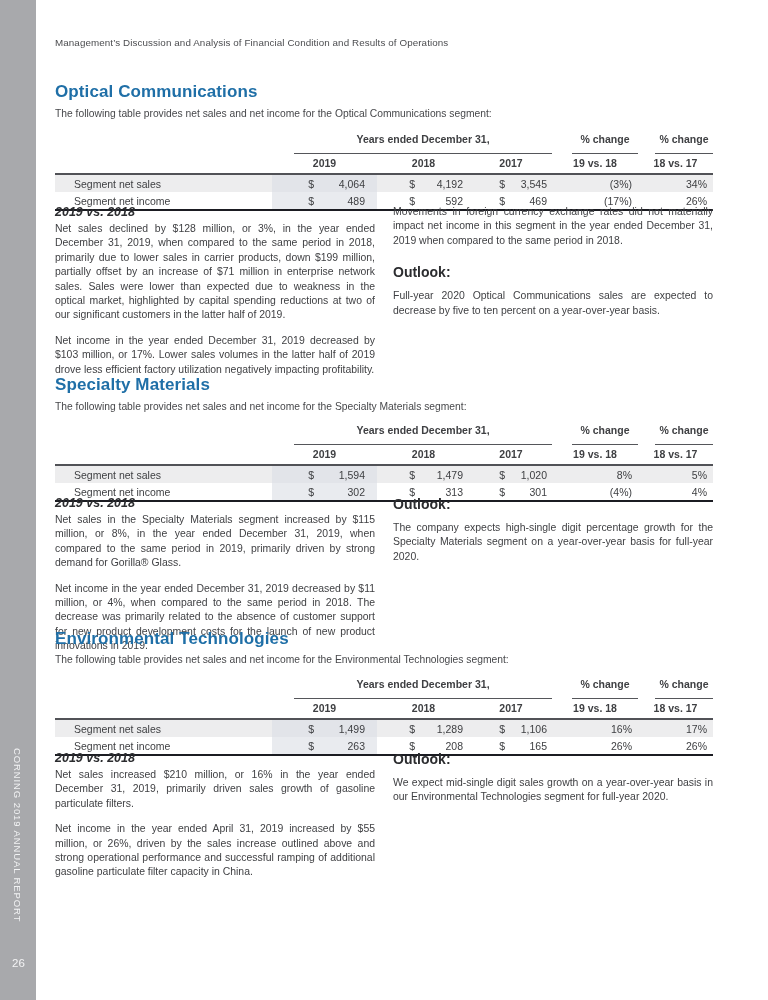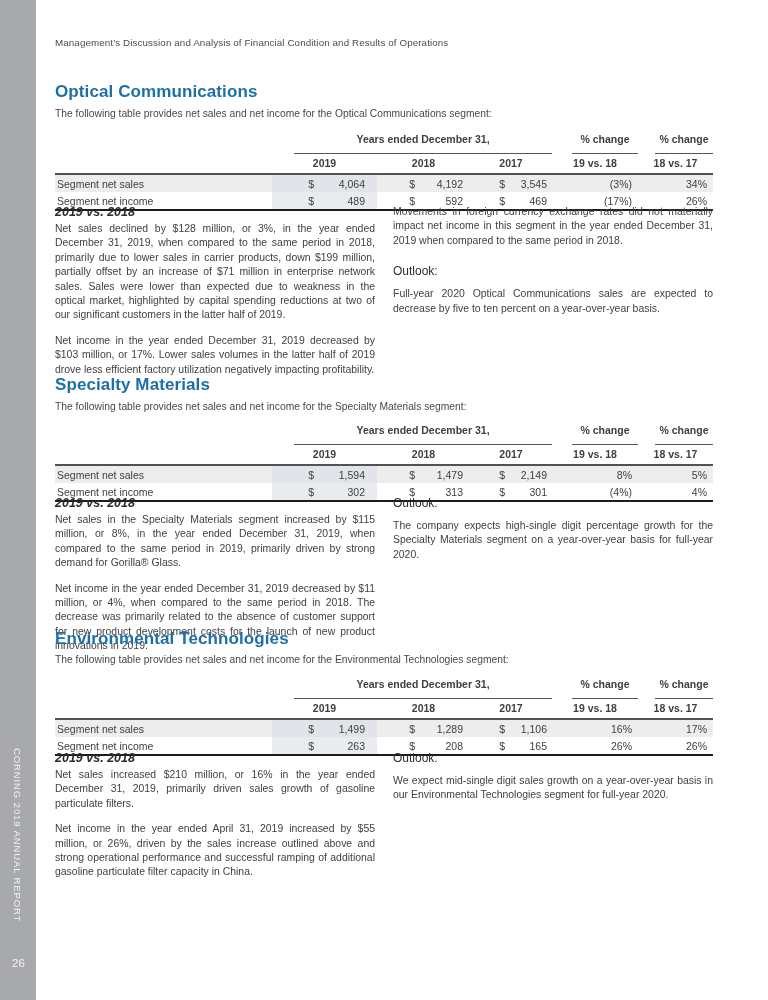--- a/index.html
+++ b/index.html
@@ -45,35 +45,35 @@
   }
   .seg-table th { font-weight:bold; vertical-align:bottom; padding:0; }
   .seg-table .hspan { text-align:center; }
   .rule-in { border-bottom:1.3px solid #55565a; padding-bottom:8px; }
   .rule-years { margin-left:22px; }
   .rule-c1 { margin-left:20px; }
   .rule-c2 { margin-left:17px; }
   .yr-row th { padding:3px 0 4px; border-bottom:2px solid #515257; text-align:center; }
   .yr-row th.chg-h { text-align:center; }
   .seg-table td { padding:2.5px 0; height:13px; }
-  .seg-table .lbl { text-align:left; padding-left:2px; }
+  .seg-table .lbl { text-align:left; padding-left:19px; }
   .seg-table .dol { text-align:right; }
   .seg-table .val { text-align:right; padding-right:12px; }
   .seg-table .val2 { text-align:right; padding-right:7px; }
   .seg-table .val3 { text-align:right; padding-right:5px;margin-top:20px; }
   .seg-table .chg { text-align:right; padding-right:6px; }
   .seg-table tr.stripe td { background:#ededee; }
   .seg-table td.c19 { background:#e9ebef; }
   .seg-table tr.stripe td.c19 { background:#e2e4e9; }
   .seg-table tr.last td { border-bottom:2px solid #1b1c22; }
   
   .cols { position:absolute; left:0; width:658px; display:flex; gap:18px; }
   .col { width:320px; }
   .vs-head { font-size:12.5px; font-weight:bold; font-style:italic; color:#2b2c2f; margin-bottom:3px; }
-  .outlook-head { font-size:12px; font-weight:normal; color:#2b2c2f; margin-bottom:9px; }
+  .outlook-head { font-size:14px; font-weight:bold; color:#2b2c2f; margin-bottom:9px; }
   .para {
     font-size:10.45px; line-height:14.4px; text-align:justify;
     color:#404144; margin-bottom:11px;
   }
   .mt-outlook { margin-top:16px; }
   
   .t-oc-title { top:82px; } .t-oc-intro { top:108px; }
   .t-oc-table { top:133px; } .t-oc-cols { top:205px; }
   .t-sm-title { top:375px; } .t-sm-intro { top:401px; }
   .t-sm-table { top:424px; } .t-sm-cols { top:496px; }
@@ -202,21 +202,21 @@
       <th class="chg-h">19 vs. 18</th>
       <th class="chg-h">18 vs. 17</th>
     </tr>
     <tr class="stripe">
       <td class="lbl">Segment net sales</td>
       <td class="dol c19">$</td>
       <td class="val c19">1,594</td>
       <td class="dol">$</td>
       <td class="val2">1,479</td>
       <td class="dol">$</td>
-      <td class="val3">2,149</td>
+      <td class="val3">1,020</td>
       <td class="chg">8%</td>
       <td class="chg">5%</td>
     </tr>
     <tr class="last">
       <td class="lbl">Segment net income</td>
       <td class="dol c19">$</td>
       <td class="val c19">302</td>
       <td class="dol">$</td>
       <td class="val2">313</td>
       <td class="dol">$</td>

